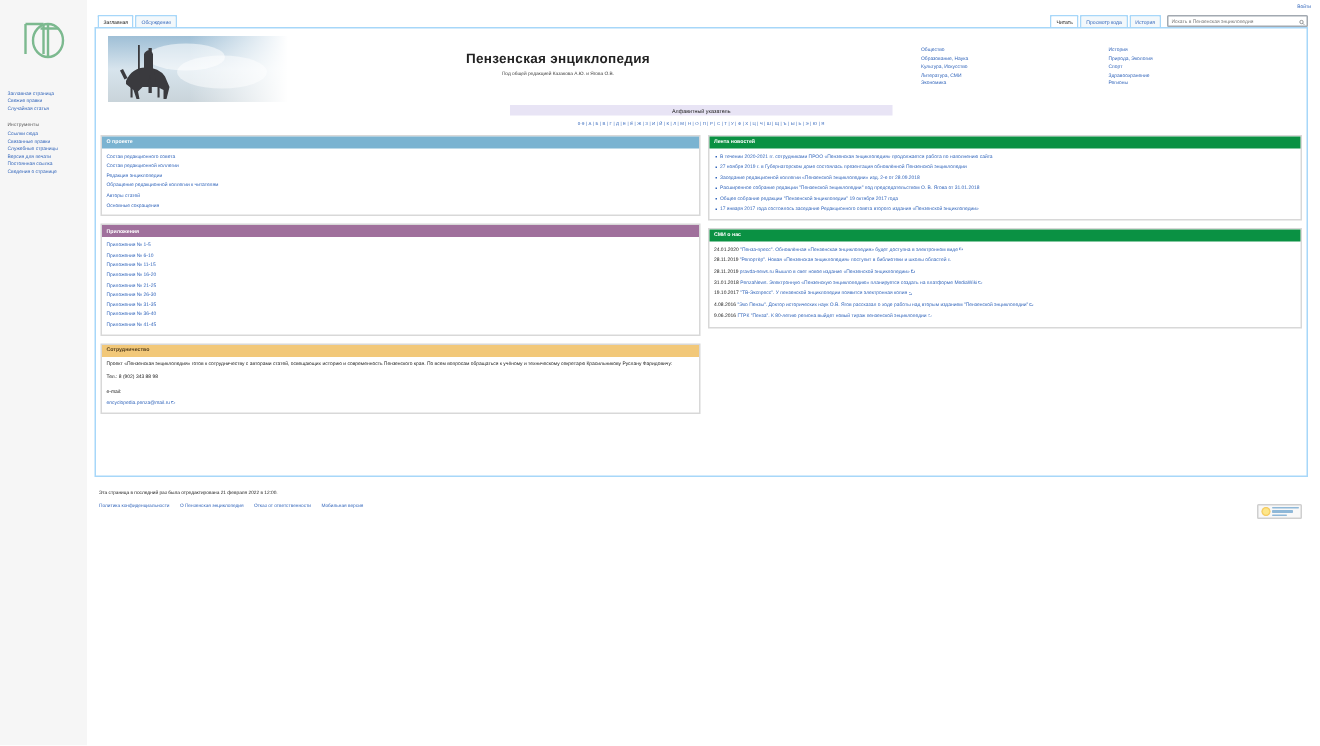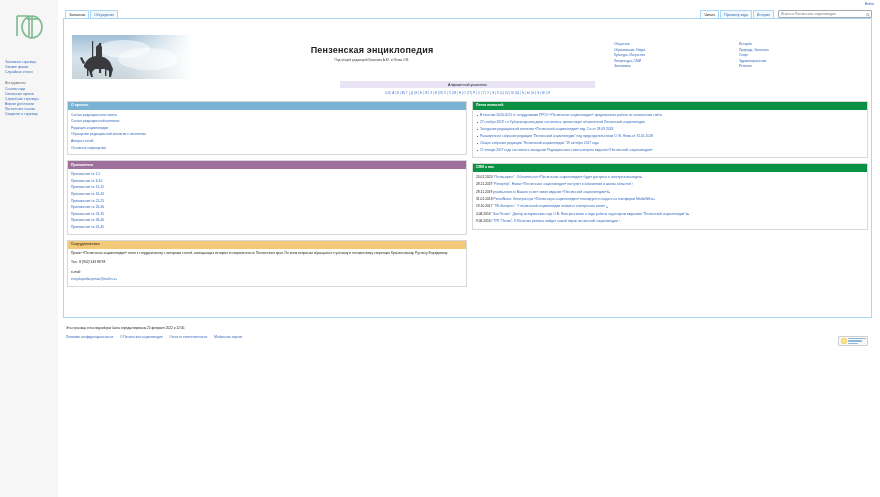--- a/index.html
+++ b/index.html
@@ -72,21 +72,21 @@
   .search-box input {
     width: 100%; height: 100%; border: none; outline: none;
     font-size: 3.3px; padding: 0 8px 0 2px; color:#54595d;
     font-family: "Liberation Sans", sans-serif; background: transparent;
   }
   .search-icon { position:absolute; right: 1.5px; top: 1.6px; width: 4px; height:4px; }
 
   
   .main-panel {
     border: .4px solid #a7d7f9; background:#fff;
-    padding: 14px 3px 4px 3px;
+    padding: 3px 3px 4px 3px;
     min-height: 300px;
   }
 
   
   .banner { position: relative; height: 47px; overflow:hidden; }
   .banner-img {
     position: absolute; left: 5px; top: 2px; width: 120px; height: 44px;
     background:
       linear-gradient(to right, rgba(255,255,255,0) 55%, rgba(255,255,255,1) 99%),
       linear-gradient(to bottom, #b8cfe0 0%, #d5e3ec 45%, #cfd8de 100%);

